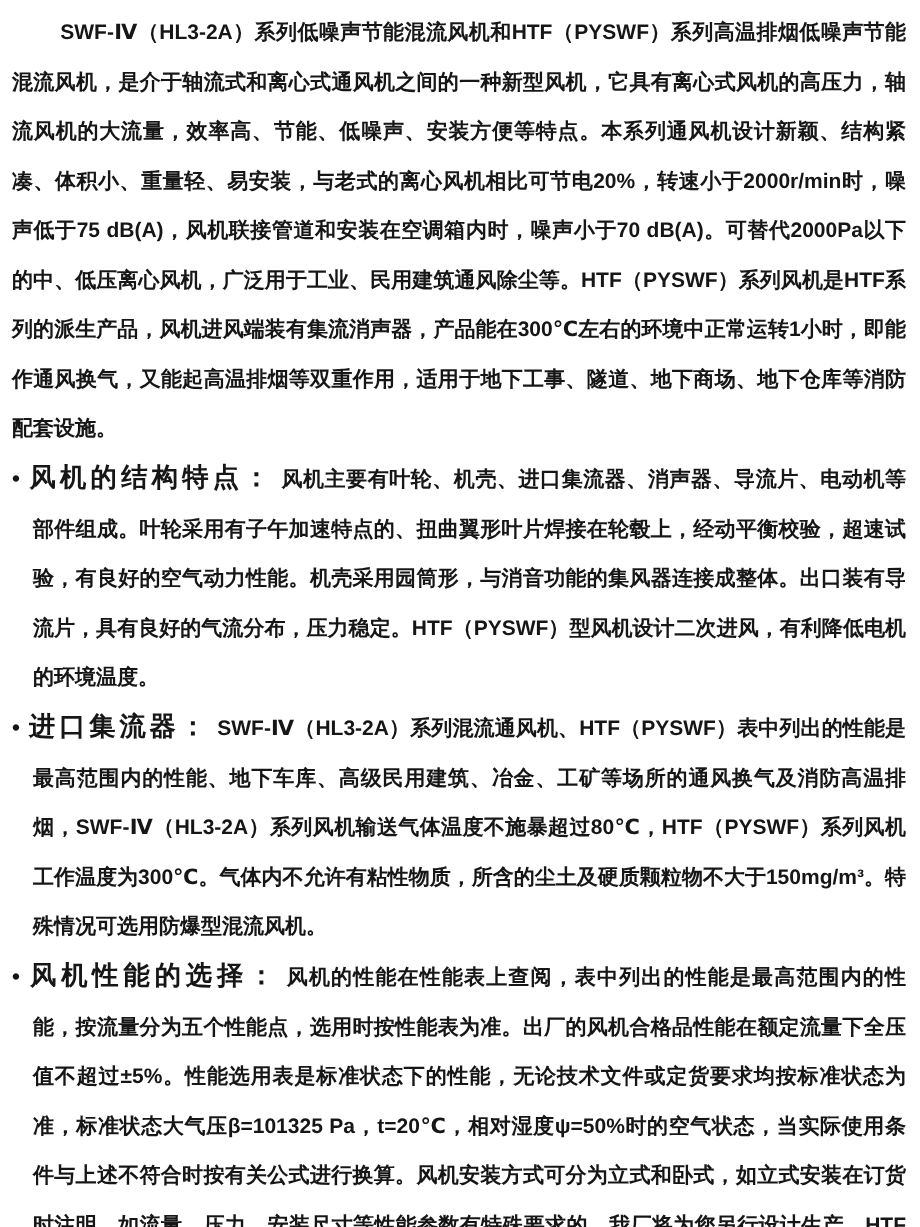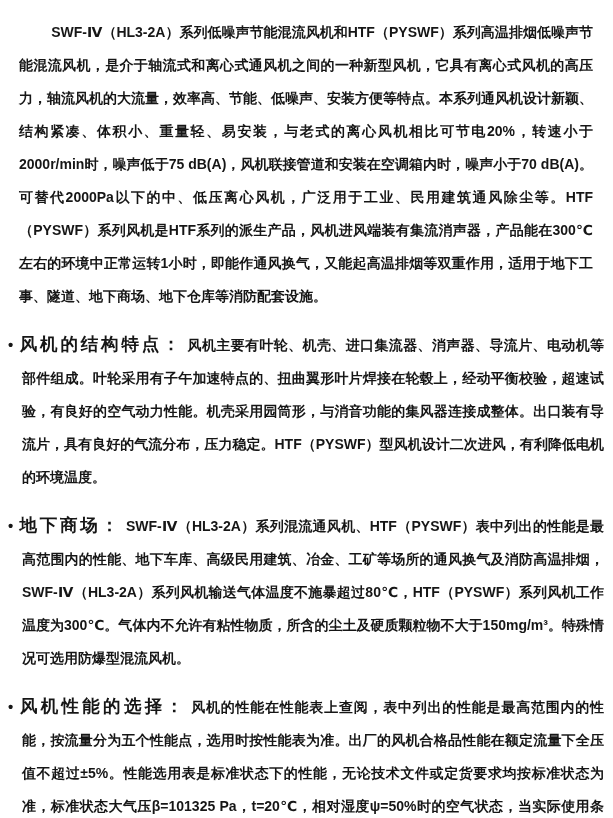--- a/index.html
+++ b/index.html
@@ -13,25 +13,25 @@
     font-weight: 700;
     overflow: hidden;
   }
   .doc {
     padding: 5px 9px 0 8px;
     font-size: 14px;
     line-height: 33px;
     text-align: justify;
   }
   .intro {
-    margin: 11px;
+    margin: 0;
     text-indent: 2.3em;
   }
   .section {
-    margin-top: 15px;
+    margin-top: 0;
   }
   .sec-text {
     margin: 0;
     padding-left: 14px;
     text-indent: -14px;
   }
   .bullet {
     display: inline;
     font-size: 15px;
     margin-right: 6px;
@@ -54,21 +54,21 @@
   <p class="intro">SWF-Ⅳ（HL3-2A）系列低噪声节能混流风机和HTF（PYSWF）系列高温排烟低噪声节能混流风机，是介于轴流式和离心式通风机之间的一种新型风机，它具有离心式风机的高压力，轴流风机的大流量，效率高、节能、低噪声、安装方便等特点。本系列通风机设计新颖、结构紧凑、体积小、重量轻、易安装，与老式的离心风机相比可节电20%，转速小于2000r/min时，噪声低于75 dB(A)，风机联接管道和安装在空调箱内时，噪声小于70 dB(A)。可替代2000Pa以下的中、低压离心风机，广泛用于工业、民用建筑通风除尘等。HTF（PYSWF）系列风机是HTF系列的派生产品，风机进风端装有集流消声器，产品能在300℃左右的环境中正常运转1小时，即能作通风换气，又能起高温排烟等双重作用，适用于地下工事、隧道、地下商场、地下仓库等消防配套设施。</p>
 
   <div class="section">
     <p class="sec-text">
       <span class="bullet">•</span><span class="sec-title">风机的结构特点：</span><span class="sec-body">风机主要有叶轮、机壳、进口集流器、消声器、导流片、电动机等部件组成。叶轮采用有子午加速特点的、扭曲翼形叶片焊接在轮毂上，经动平衡校验，超速试验，有良好的空气动力性能。机壳采用园筒形，与消音功能的集风器连接成整体。出口装有导流片，具有良好的气流分布，压力稳定。HTF（PYSWF）型风机设计二次进风，有利降低电机的环境温度。</span>
     </p>
   </div>
 
   <div class="section">
     <p class="sec-text">
-      <span class="bullet">•</span><span class="sec-title">地下商场：</span><span class="sec-body">SWF-Ⅳ（HL3-2A）系列混流通风机、HTF（PYSWF）表中列出的性能是最高范围内的性能、地下车库、高级民用建筑、冶金、工矿等场所的通风换气及消防高温排烟，SWF-Ⅳ（HL3-2A）系列风机输送气体温度不施暴超过80℃，HTF（PYSWF）系列风机工作温度为300℃。气体内不允许有粘性物质，所含的尘土及硬质颗粒物不大于150mg/m³。特殊情况可选用防爆型混流风机。</span>
+      <span class="bullet">•</span><span class="sec-title">进口集流器：</span><span class="sec-body">SWF-Ⅳ（HL3-2A）系列混流通风机、HTF（PYSWF）表中列出的性能是最高范围内的性能、地下车库、高级民用建筑、冶金、工矿等场所的通风换气及消防高温排烟，SWF-Ⅳ（HL3-2A）系列风机输送气体温度不施暴超过80℃，HTF（PYSWF）系列风机工作温度为300℃。气体内不允许有粘性物质，所含的尘土及硬质颗粒物不大于150mg/m³。特殊情况可选用防爆型混流风机。</span>
     </p>
   </div>
 
   <div class="section">
     <p class="sec-text">
       <span class="bullet">•</span><span class="sec-title">风机性能的选择：</span><span class="sec-body">风机的性能在性能表上查阅，表中列出的性能是最高范围内的性能，按流量分为五个性能点，选用时按性能表为准。出厂的风机合格品性能在额定流量下全压值不超过±5%。性能选用表是标准状态下的性能，无论技术文件或定货要求均按标准状态为准，标准状态大气压β=101325 Pa，t=20℃，相对湿度ψ=50%时的空气状态，当实际使用条件与上述不符合时按有关公式进行换算。风机安装方式可分为立式和卧式，如立式安装在订货时注明，如流量、压力、安装尺寸等性能参数有特殊要求的，我厂将为您另行设计生产。HTF（PYSWF）系列通风机的流量数值为300℃高温空气流量值，比平常选用SWF-Ⅳ（HL3-2A）系列通风机流量值+5%。</span>
     </p>
   </div>
 
 </div>

